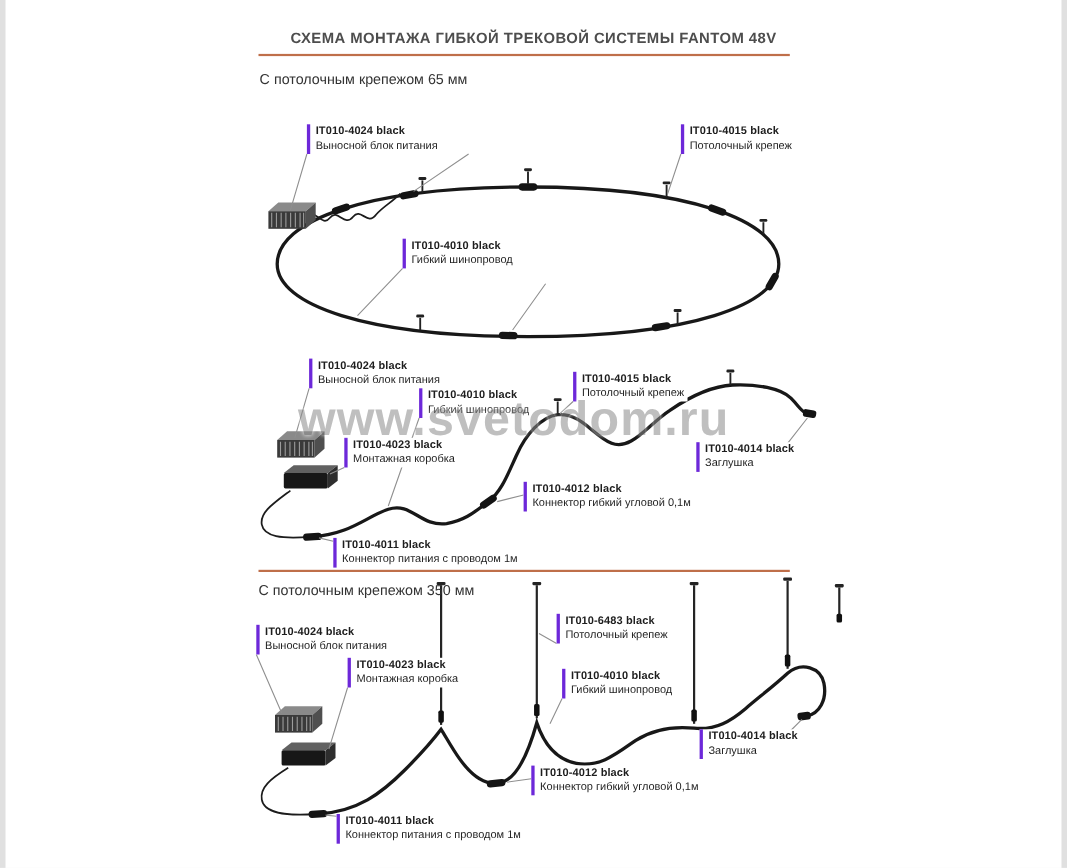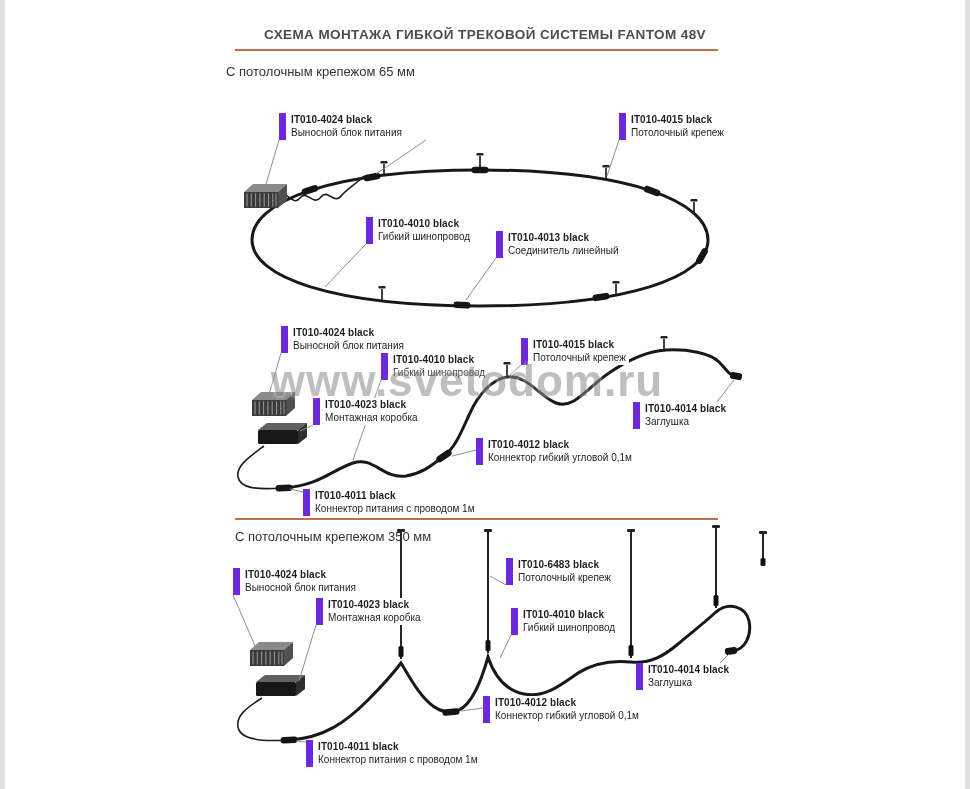--- a/index.html
+++ b/index.html
@@ -6,32 +6,32 @@
   .page{position:relative;width:970px;height:789px;background:#ffffff;overflow:hidden;margin:0;}
   .edge{position:absolute;top:0;bottom:0;width:5px;background:#e0e0e0;z-index:12;}
   .edge.left{left:0;} .edge.right{right:0;}
 
   .title{position:absolute;top:27px;left:0;width:100%;text-align:center;
          font-size:13.5px;font-weight:bold;letter-spacing:.4px;color:#4d4d4d;z-index:3;}
   .divider{position:absolute;height:2px;background:#bf6f4a;z-index:3;}
   #div1{left:235px;top:49px;width:483px;}
   #div2{left:235px;top:518px;width:483px;}
   .sec-heading{position:absolute;font-size:13px;color:#333;z-index:3;}
-  #sec1{left:226px;top:64px;text-align:right;}
+  #sec1{left:236px;top:64px;text-align:right;}
   #sec2{left:235px;top:529px;}
 
   .art{position:absolute;left:0;top:0;z-index:1;}
   .track{fill:none;stroke:#181818;stroke-width:3;stroke-linecap:round;}
   .wire{fill:none;stroke:#1c1c1c;stroke-width:1.6;}
   .leaders path{stroke:#8f8f8f;stroke-width:1;fill:none;}
   .rod{stroke:#242424;stroke-width:2;}
   .rodcap{fill:#242424;}
   .coupler{fill:#101010;}
 
-  .plabel{position:absolute;border-left:7px solid #6d28d9;padding:1px 3px 1px 5px;
+  .plabel{position:absolute;border-left:3px solid #6d28d9;padding:1px 3px 1px 5px;
           font-size:10px;line-height:12.5px;color:#1e1e1e;background:#fff;z-index:4;}
   .plabel div{white-space:nowrap;}
   .plabel .code{font-weight:bold;letter-spacing:.1px;}
 
   .watermark{position:absolute;top:356px;left:0;width:100%;text-align:center;
              font-size:44px;font-weight:bold;color:#8c8c8c;opacity:.55;letter-spacing:1px;
              text-shadow:0 0 4px #fff,0 0 4px #fff;z-index:9;transform:translateX(-18px);
              pointer-events:none;}
 </style>
 </head>
@@ -149,24 +149,20 @@
     <div class="desc">Выносной блок питания</div>
   </div>
   <div class="plabel" style="left:619px;top:113px">
     <div class="code">IT010-4015 black</div>
     <div class="desc">Потолочный крепеж</div>
   </div>
   <div class="plabel" style="left:366px;top:217px">
     <div class="code">IT010-4010 black</div>
     <div class="desc">Гибкий шинопровод</div>
   </div>
-  <div class="plabel" style="left:496px;top:231px">
-    <div class="code">IT010-4013 black</div>
-    <div class="desc">Соединитель линейный</div>
-  </div>
 
   <div class="plabel" style="left:281px;top:326px">
     <div class="code">IT010-4024 black</div>
     <div class="desc">Выносной блок питания</div>
   </div>
   <div class="plabel" style="left:381px;top:353px">
     <div class="code">IT010-4010 black</div>
     <div class="desc">Гибкий шинопровод</div>
   </div>
   <div class="plabel" style="left:521px;top:338px">

